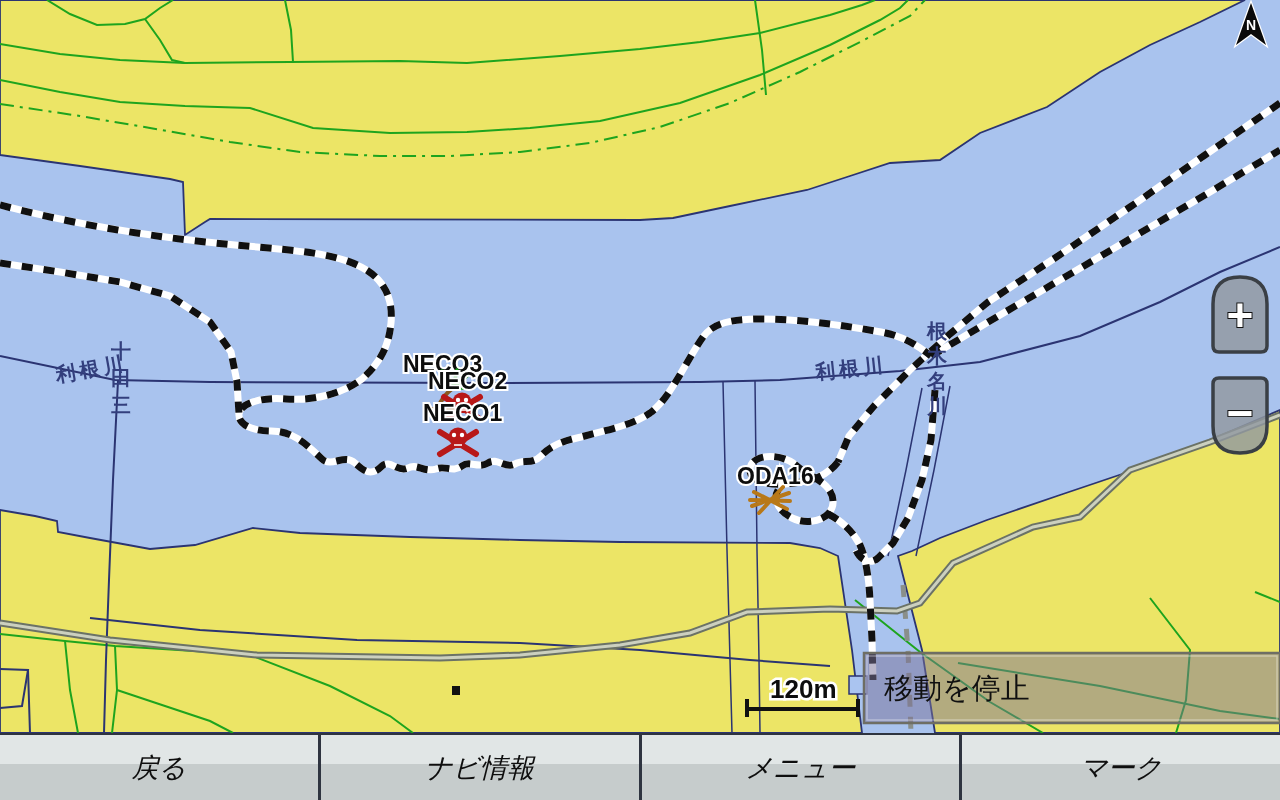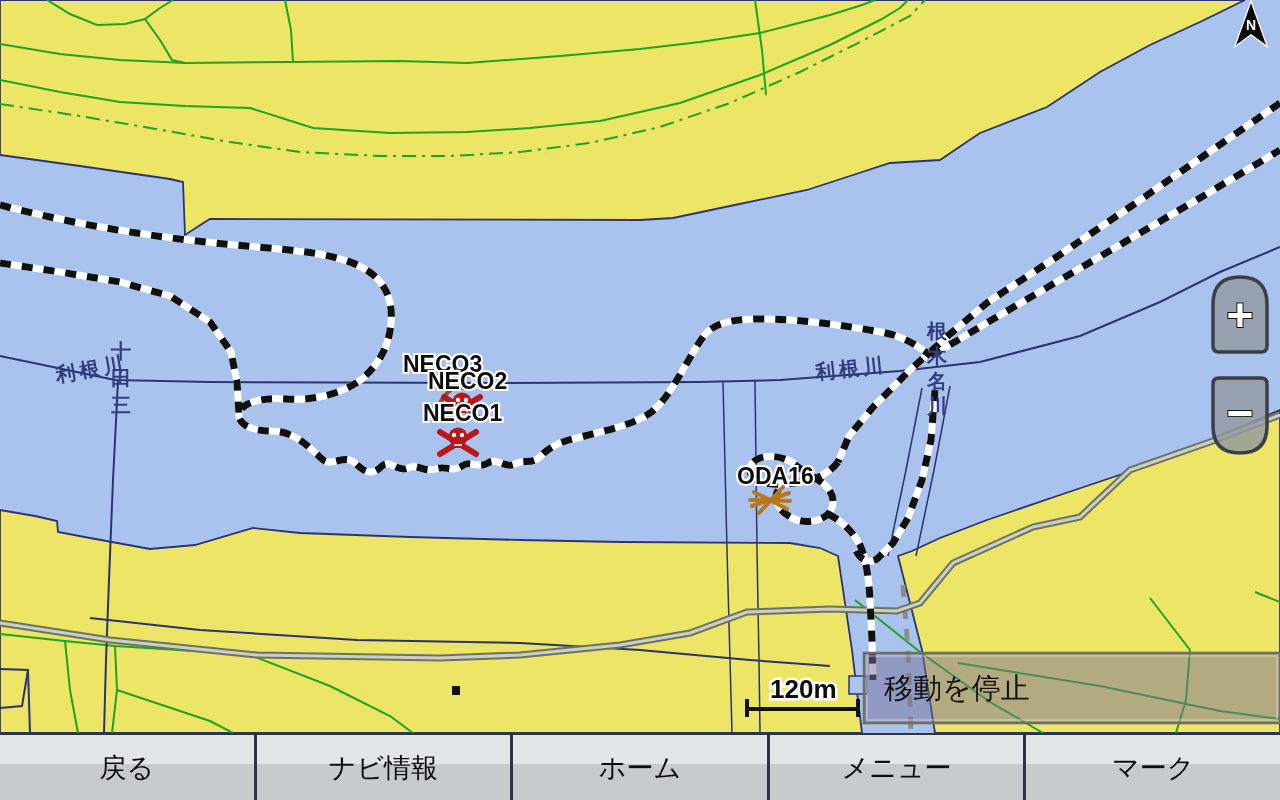--- a/index.html
+++ b/index.html
@@ -22,20 +22,21 @@
   .navy-line   { fill:none; stroke:#2b3472; stroke-width:2; }
   .road-outer  { fill:none; stroke:#6b7266; stroke-width:7; }
   .road-inner  { fill:none; stroke:#ccd0bf; stroke-width:3; }
   .land        { fill:#ece566; stroke:#2b3472; stroke-width:1.8; }
 
   .bottombar {
     position:absolute; left:0; top:733px; width:1280px; height:67px;
     box-sizing:border-box; border-top:2px solid #2e3440;
     background:linear-gradient(#e1e6e6 0 45%, #c6cccc 45% 100%);
     display:flex;
+    font-style:italic;
   }
   .bbtn {
     flex:1 1 0; display:flex; align-items:center; justify-content:center;
     font-size:27px; color:#0e0e0e; cursor:pointer;
   }
   .bbtn + .bbtn { border-left:3px solid #2e3440; }
 </style>
 </head>
 <body>
 
@@ -202,23 +203,20 @@
 
   
   <div class="bottombar">
     <div class="bbtn">
         <span>戻る</span>
       </div>
     <div class="bbtn">
         <span>ナビ情報</span>
       </div>
     <div class="bbtn">
-        <span>ホーム</span>
-      </div>
-    <div class="bbtn">
         <span>メニュー</span>
       </div>
     <div class="bbtn">
         <span>マーク</span>
       </div>
   </div>
 
 </div>
 
 </body></html>

